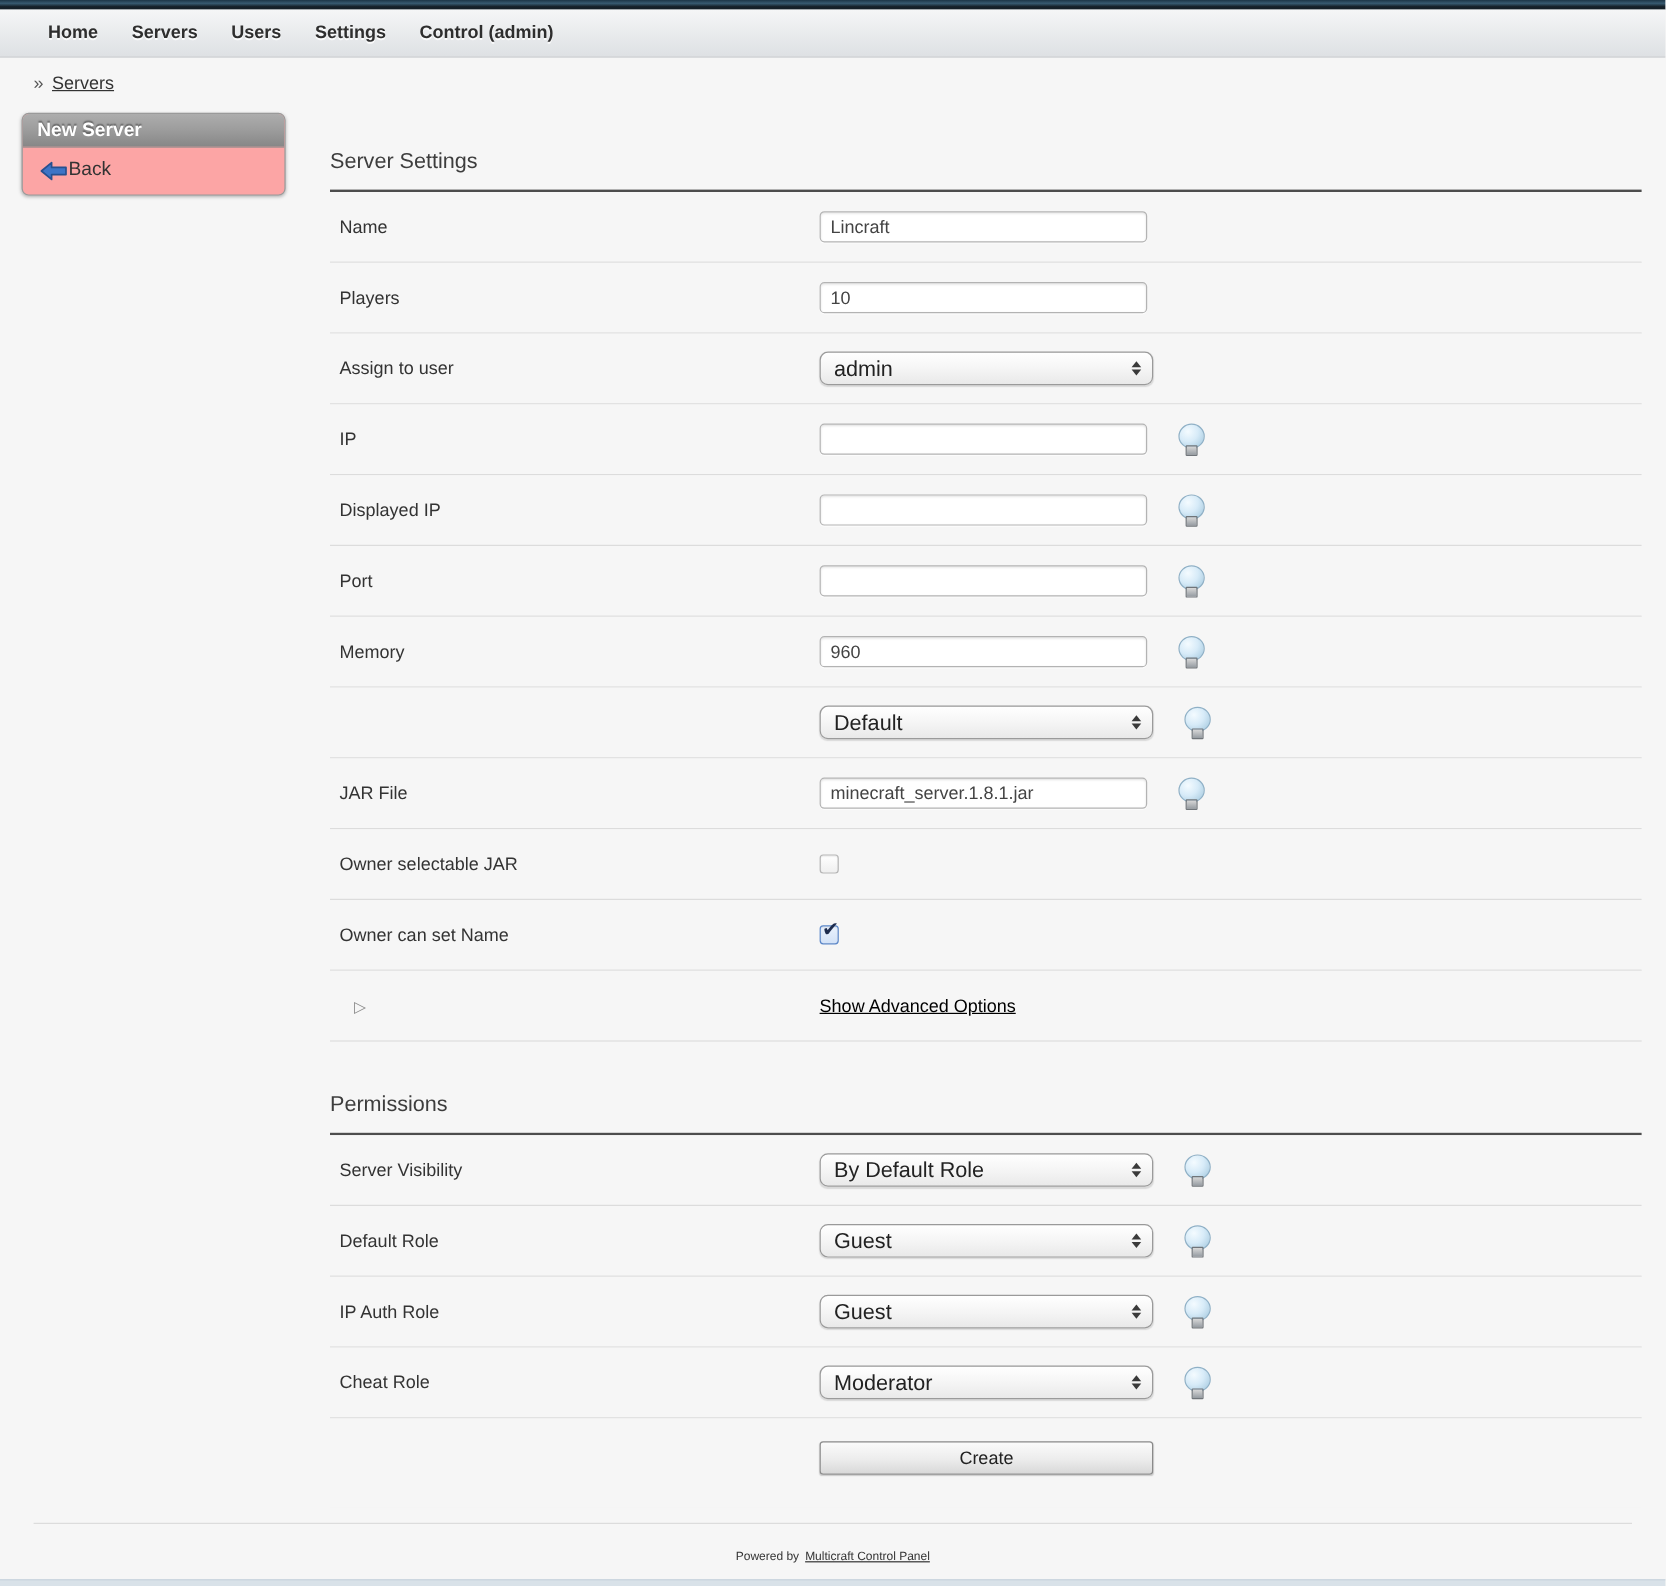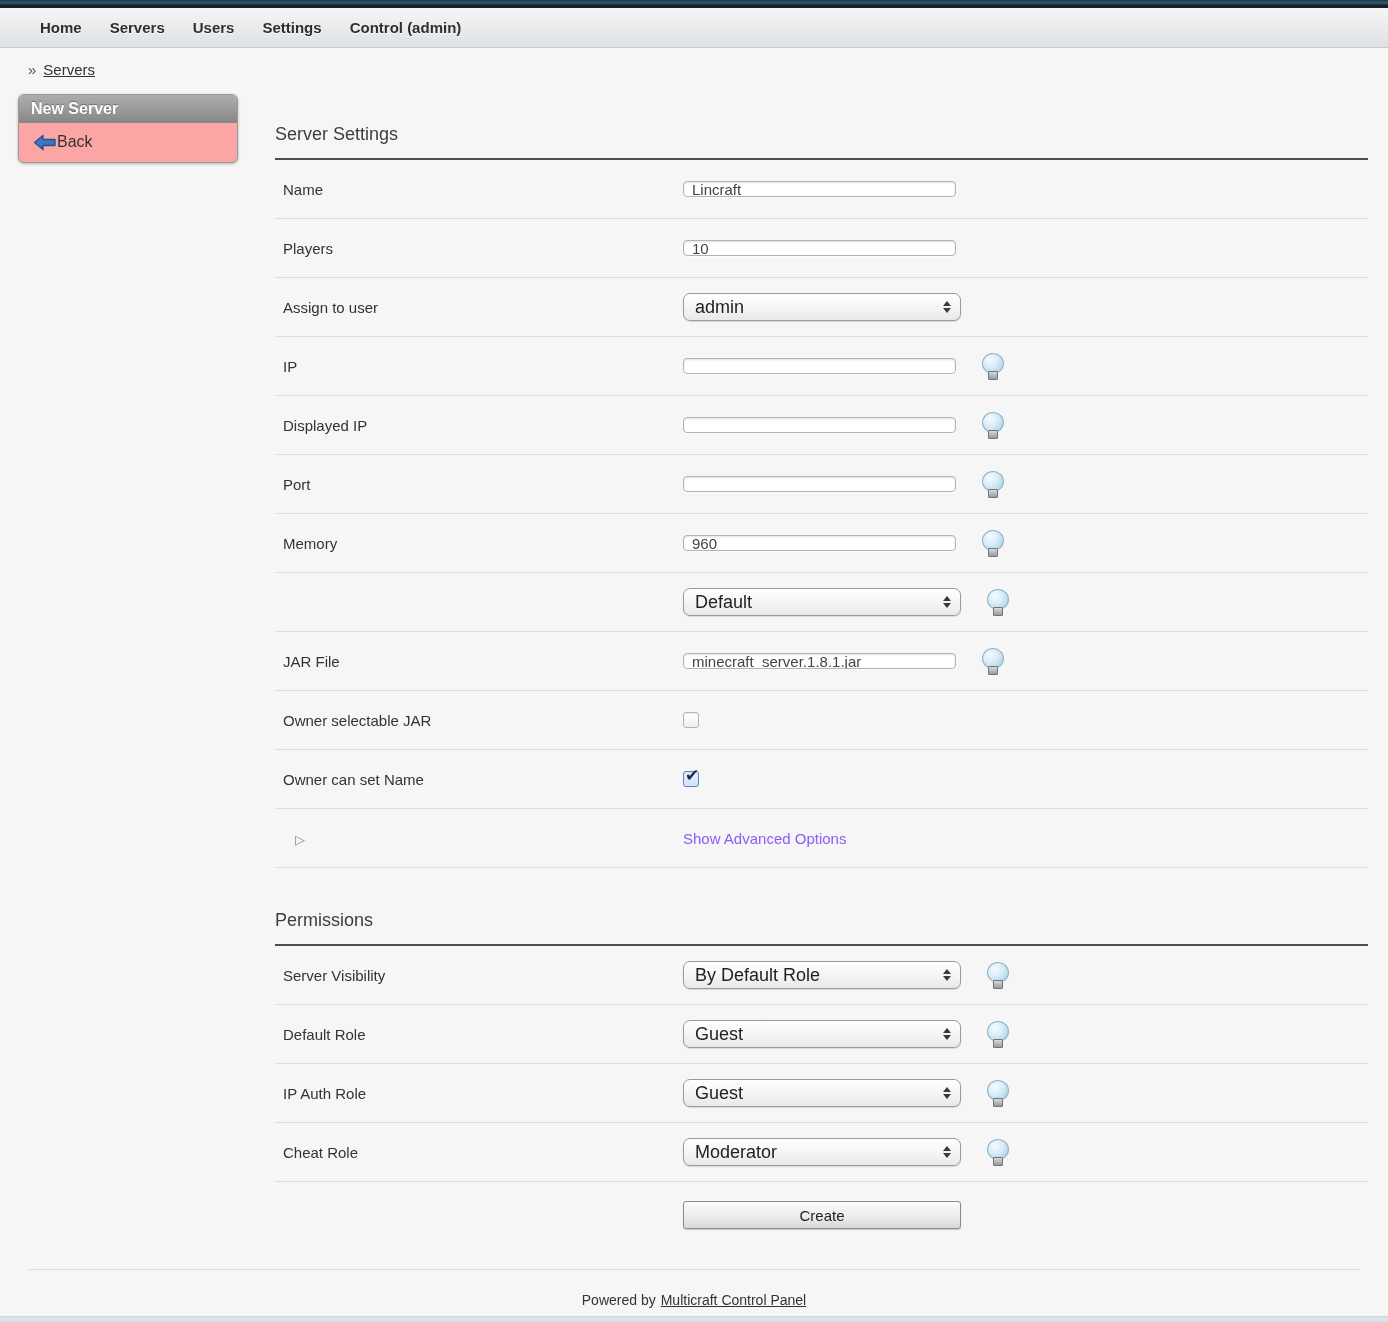--- a/index.html
+++ b/index.html
@@ -43,21 +43,21 @@
   
   .main { margin-left:275px; margin-right:20px; padding-top:46px; }
   .section-title { font-size:18px; font-weight:normal; color:#3d3d3d; margin-bottom:13px; }
   .rule { border-bottom:2px solid #4d4d4d; }
   .frow {
     height:59px; display:flex; align-items:center;
     border-bottom:1px solid #dcdcdc; padding-left:8px; background:#f6f6f6;
   }
   .flabel { width:400px; flex:none; font-size:15px; color:#333; }
   .tinput {
-    width:273px; height:16px; border:1px solid #b3b3b3; border-radius:4px;
+    width:273px; height:26px; border:1px solid #b3b3b3; border-radius:4px;
     background:#fff; box-shadow:inset 0 1px 2px rgba(0,0,0,.12), 0 1px 0 rgba(255,255,255,.7);
     padding:0 8px; font-size:15px; color:#444; font-family:inherit; outline:none;
   }
   .select {
     width:278px; height:28px; border:1px solid #9a9a9a; border-radius:7px;
     background:linear-gradient(180deg,#ffffff 0%,#f4f4f4 55%,#e9e9e9 100%);
     box-shadow:0 1px 1px rgba(0,0,0,.12);
     display:flex; align-items:center; justify-content:space-between;
     padding:0 9px 0 11px; cursor:pointer; font-size:18px; color:#222;
   }
@@ -80,33 +80,33 @@
     width:16px; height:16px; border:1px solid #b5b5b5; border-radius:3px;
     background:linear-gradient(180deg,#ffffff,#efefef); display:inline-block; position:relative; cursor:pointer;
     box-shadow:inset 0 1px 1px rgba(0,0,0,.08);
   }
   .cb.checked { border-color:#5a86c8; background:linear-gradient(180deg,#eaf2fd,#d3e2f7); }
   .cb .ck {
     position:absolute; left:1px; top:-7px; font-style:normal; font-size:17px; font-weight:bold; color:#1d2c4e;
   }
   
   .tri { font-size:13px; color:#8a8a8a; margin-left:12px; cursor:pointer; }
-  .adv-link { font-size:15px; color:#8b5cf6; cursor:pointer; }
+  .adv-link { font-size:15px; color:#000000; text-decoration:underline; cursor:pointer; }
   
   .perm-gap { height:42px; border:none; background:transparent; }
   .create-row { height:74px; border-bottom:none; align-items:flex-start; padding-top:19px; }
   .create-btn {
     width:278px; height:28px; border:1px solid #8a8a8a; border-radius:3px;
     background:linear-gradient(180deg,#fbfbfb 0%,#ececec 55%,#d8d8d8 100%);
     font-family:inherit; font-size:15px; color:#222; cursor:pointer;
     box-shadow:0 1px 1px rgba(0,0,0,.18);
   }
   
   .footer-sep { margin:13px 28px 0 28px; border-top:1px solid #dcdcdc; }
-  .footer { display:flex; justify-content:center; gap:5px; padding-top:22px; font-size:14px; color:#333; }
+  .footer { display:flex; justify-content:center; gap:5px; padding-top:22px; font-size:10px; color:#333; }
   .f-link { color:#333; text-decoration:underline; cursor:pointer; }
   .bottom-strip { position:absolute; left:0; right:0; bottom:0; height:6px; background:#d9e2e9; border-top:1px solid #c9d4dc; }
 </style>
 </head>
 <body>
 
 <div class="topstrip"></div>
 
 <nav class="navbar">
   <a class="nav-item">Home</a>

